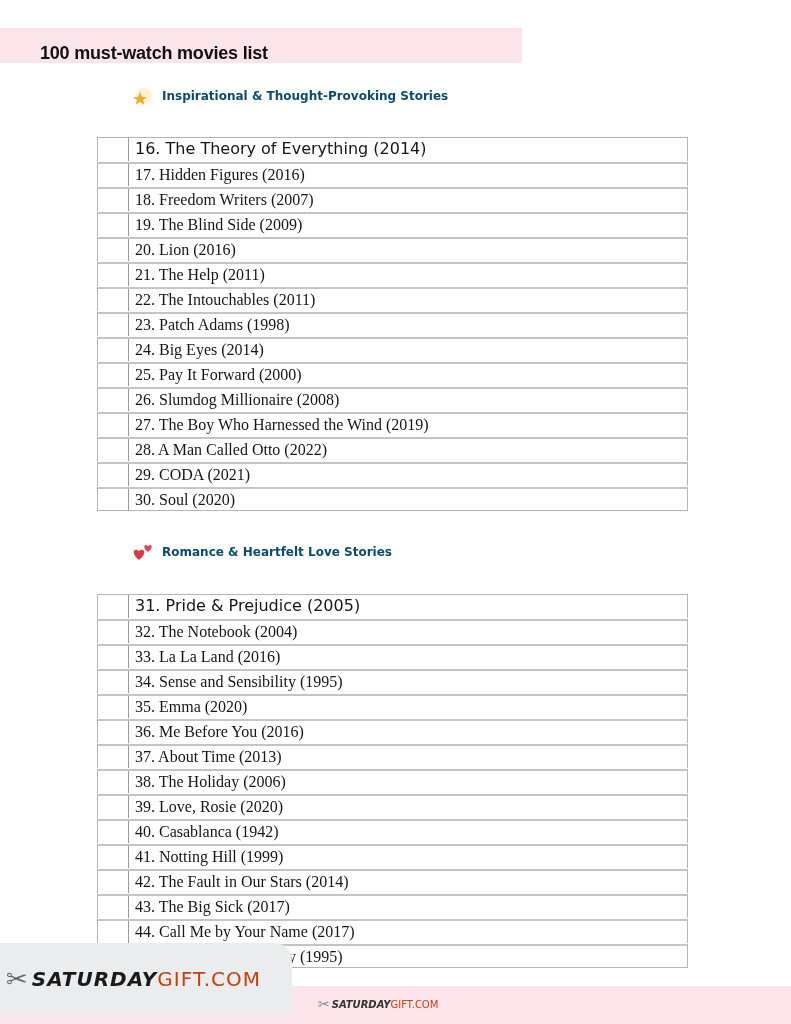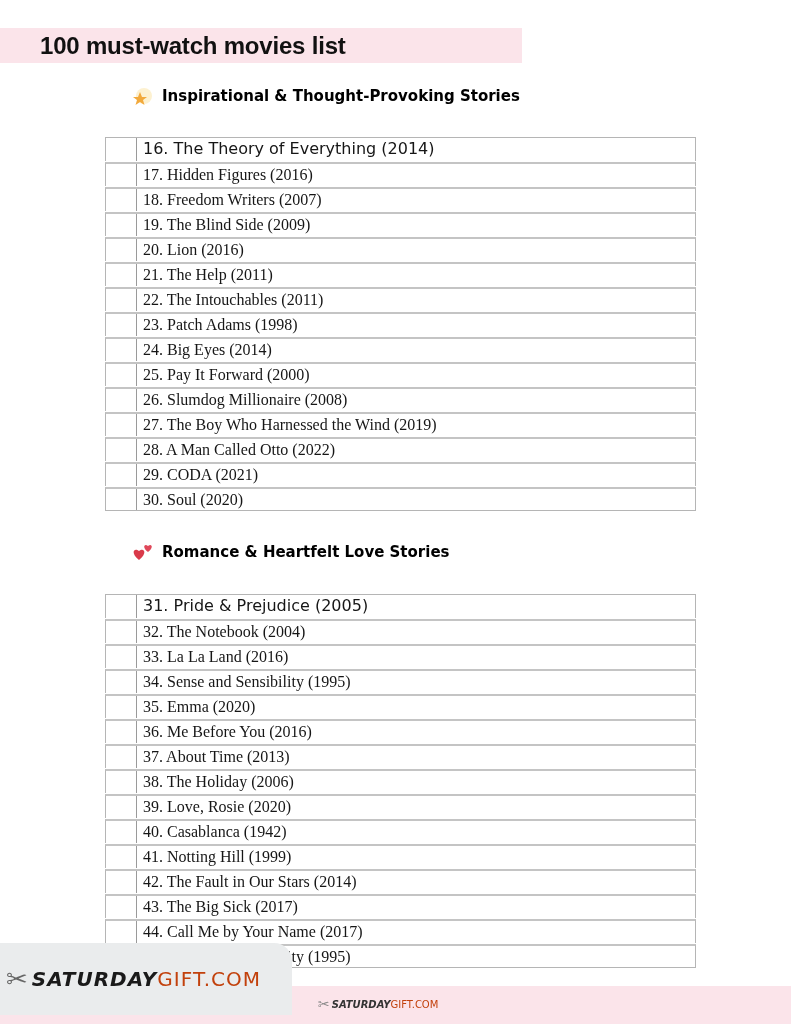--- a/index.html
+++ b/index.html
@@ -1,23 +1,23 @@
 <!DOCTYPE html>
 <html><head>
 <meta charset="utf-8">
 <style>
   html, body { margin:0; padding:0; }
   body { width:791px; height:1024px; background:#ffffff; position:relative; overflow:hidden;
          font-family:"DejaVu Sans", sans-serif; color:#111; }
   .title-band { position:absolute; left:0; top:28px; width:522px; height:35px; background:#fbe4ea; }
-  .title { position:absolute; left:40px; top:28px; height:35px; line-height:35px;
-           font-family:"Liberation Sans", sans-serif; font-weight:bold; font-size:24px; color:#111; letter-spacing:-0.2px; }
-  .section-head { position:absolute; left:132px; font-weight:bold; font-size:15px; color:#000000; display:flex; align-items:center; }
+  .title { position:absolute; left:40px; top:36px; height:35px; line-height:35px;
+           font-family:"Liberation Sans", sans-serif; font-weight:bold; font-size:18px; color:#111; letter-spacing:-0.2px; }
+  .section-head { position:absolute; left:132px; font-weight:bold; font-size:12px; color:#0c4a6e; display:flex; align-items:center; }
   .section-head .icon { width:22px; height:20px; margin-right:8px; display:inline-block; }
-  .table { position:absolute; left:105px; width:591px;border-radius:30px; }
+  .table { position:absolute; left:97px; width:591px;border-radius:30px; }
   .row { display:flex; height:24px; border:1px solid #b5b5b5; border-bottom:none; box-sizing:border-box; background:#fff; }
   .row:last-child { border-bottom:1px solid #b5b5b5; }
   .row + .row { margin-top:1px; border-top:2px solid #c4c4c4;font-family:Liberation Serif, serif; }
   .cb { width:30px; border-right:1px solid #9a9a9a; flex:none; }
   .cell { padding-left:6px; font-size:16px; line-height:22px; color:#161616; white-space:nowrap; }
   .footer-band { position:absolute; left:0; top:986px; width:791px; height:38px; background:#fbe4ea; }
   .footer-logo { position:absolute; left:318px; top:996px; font-size:10px; display:flex; align-items:center; color:#333; }
   .wm { position:absolute; left:0; top:943px; width:292px; height:72px; background:#eaeced; border-radius:0 18px 0 0; display:flex; align-items:center; }
   .wm-text { font-size:20px; letter-spacing:1px; color:#1a1a1a; margin-left:4px; }
   .b { font-weight:bold;font-style:italic; }

